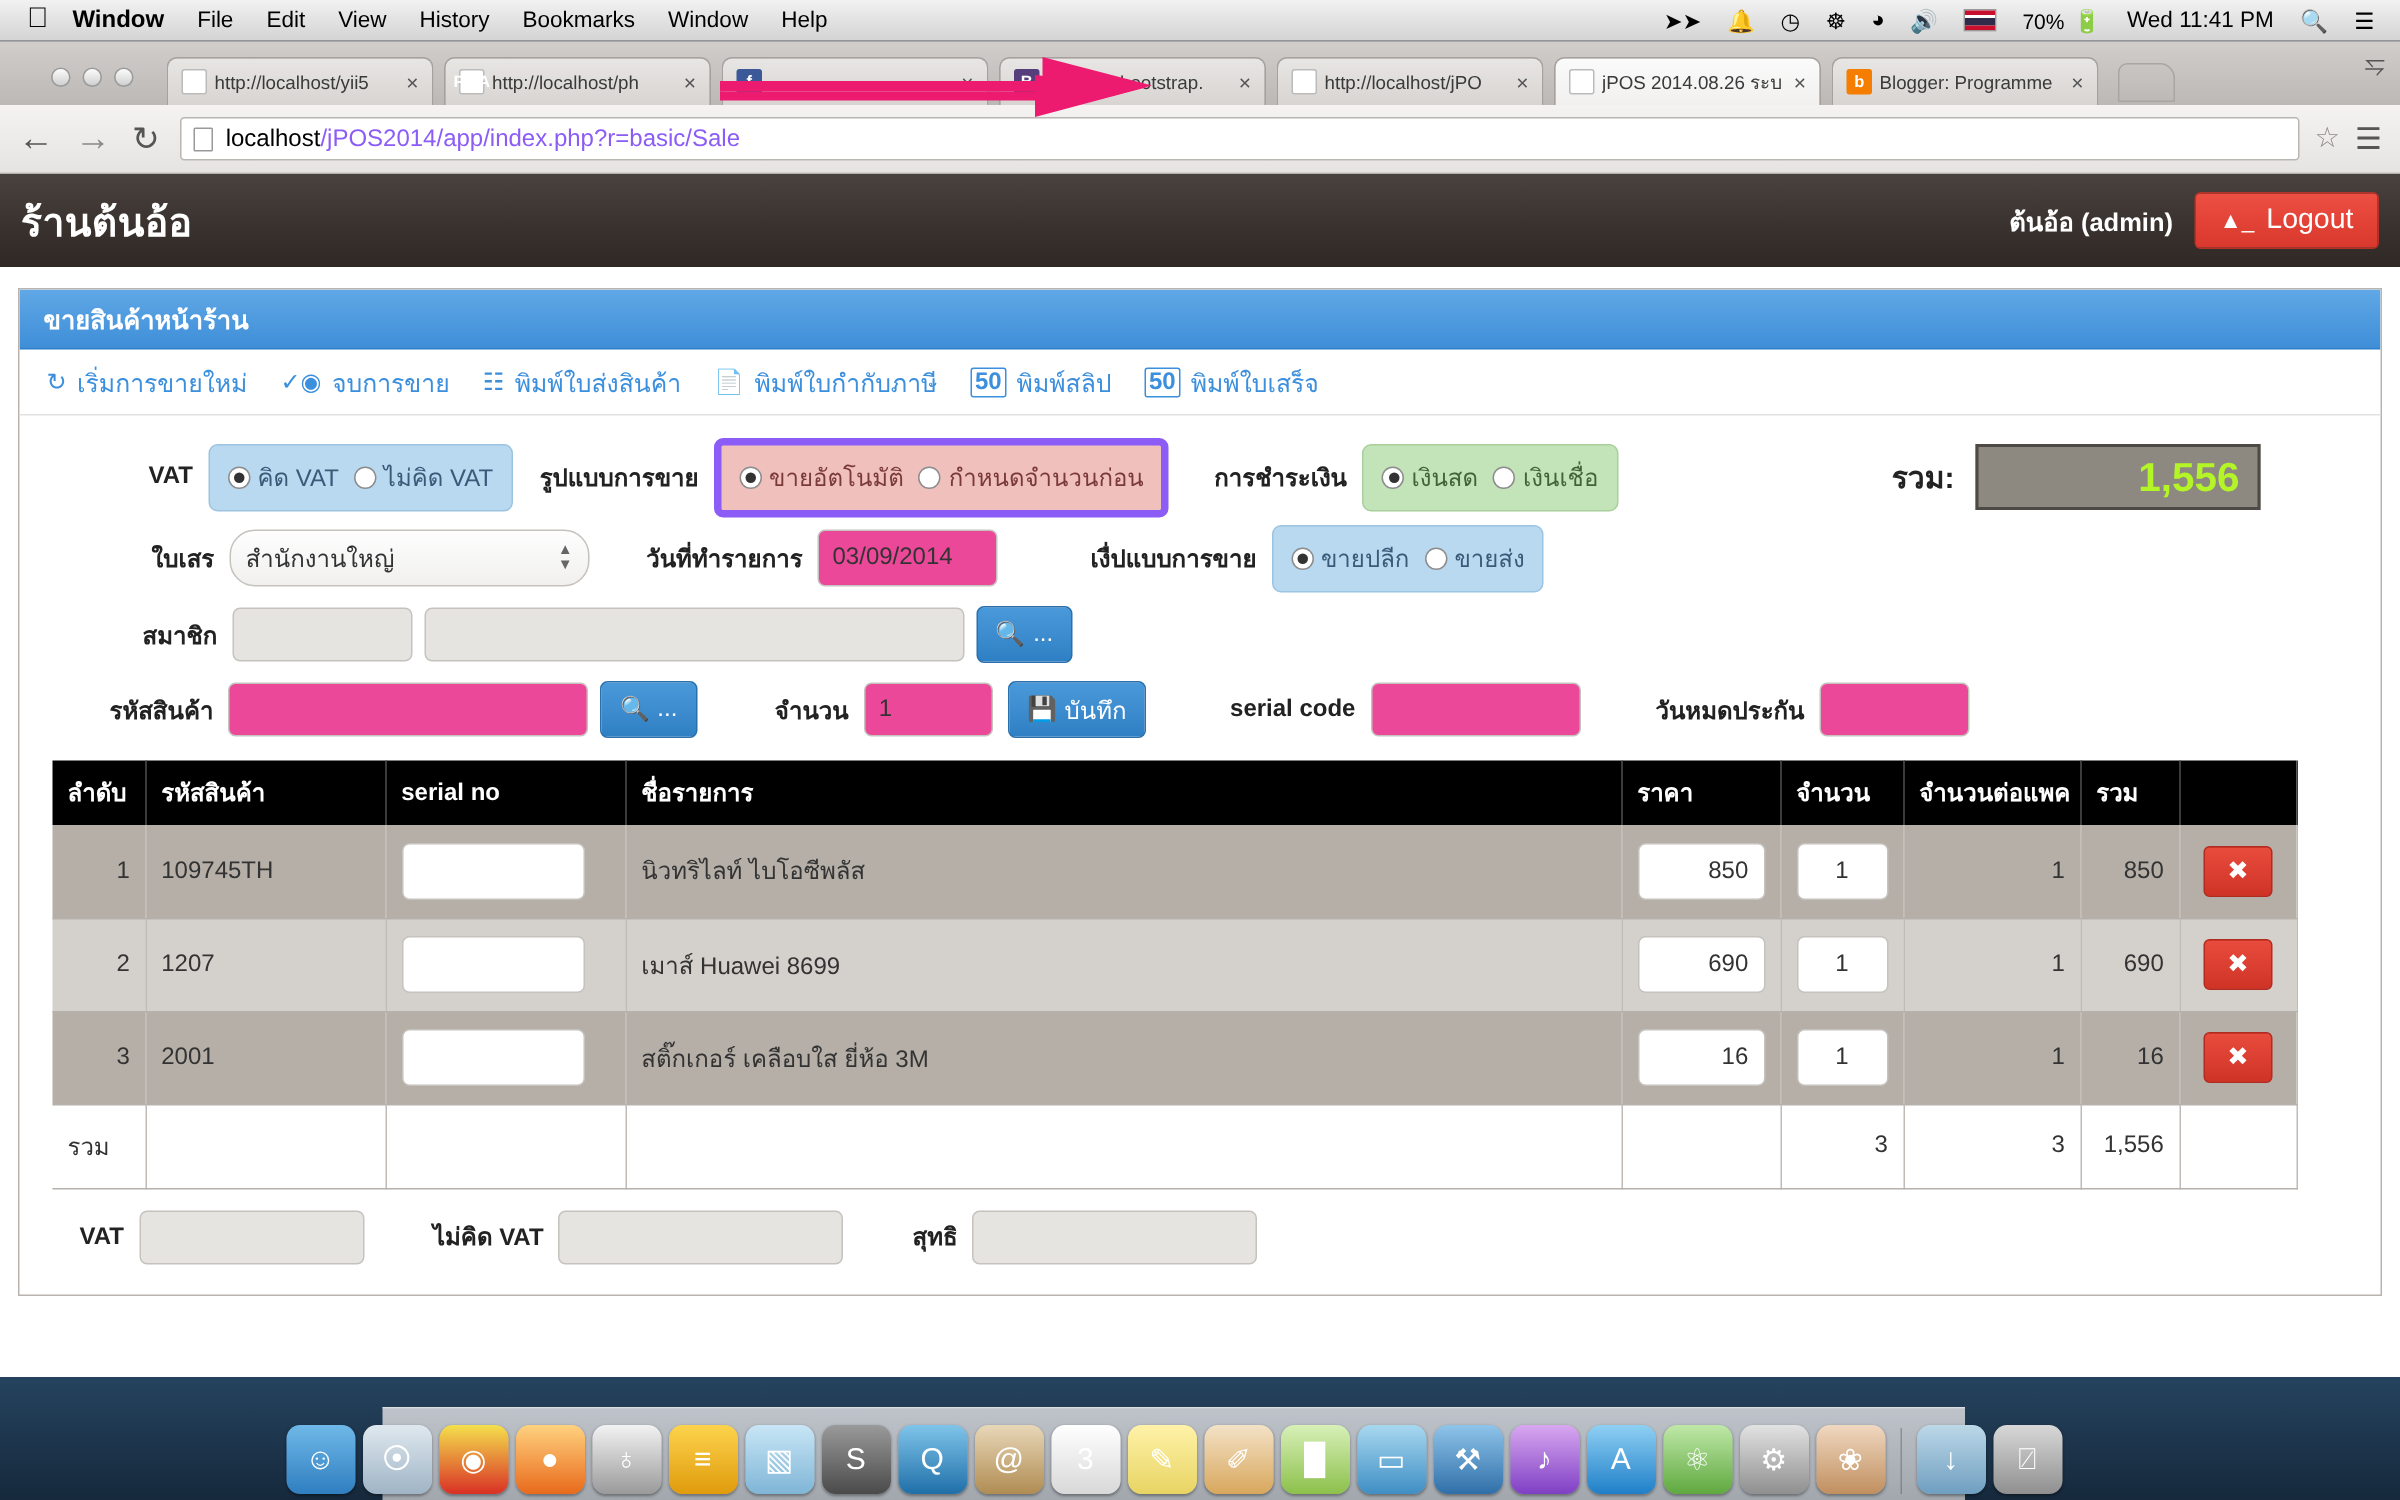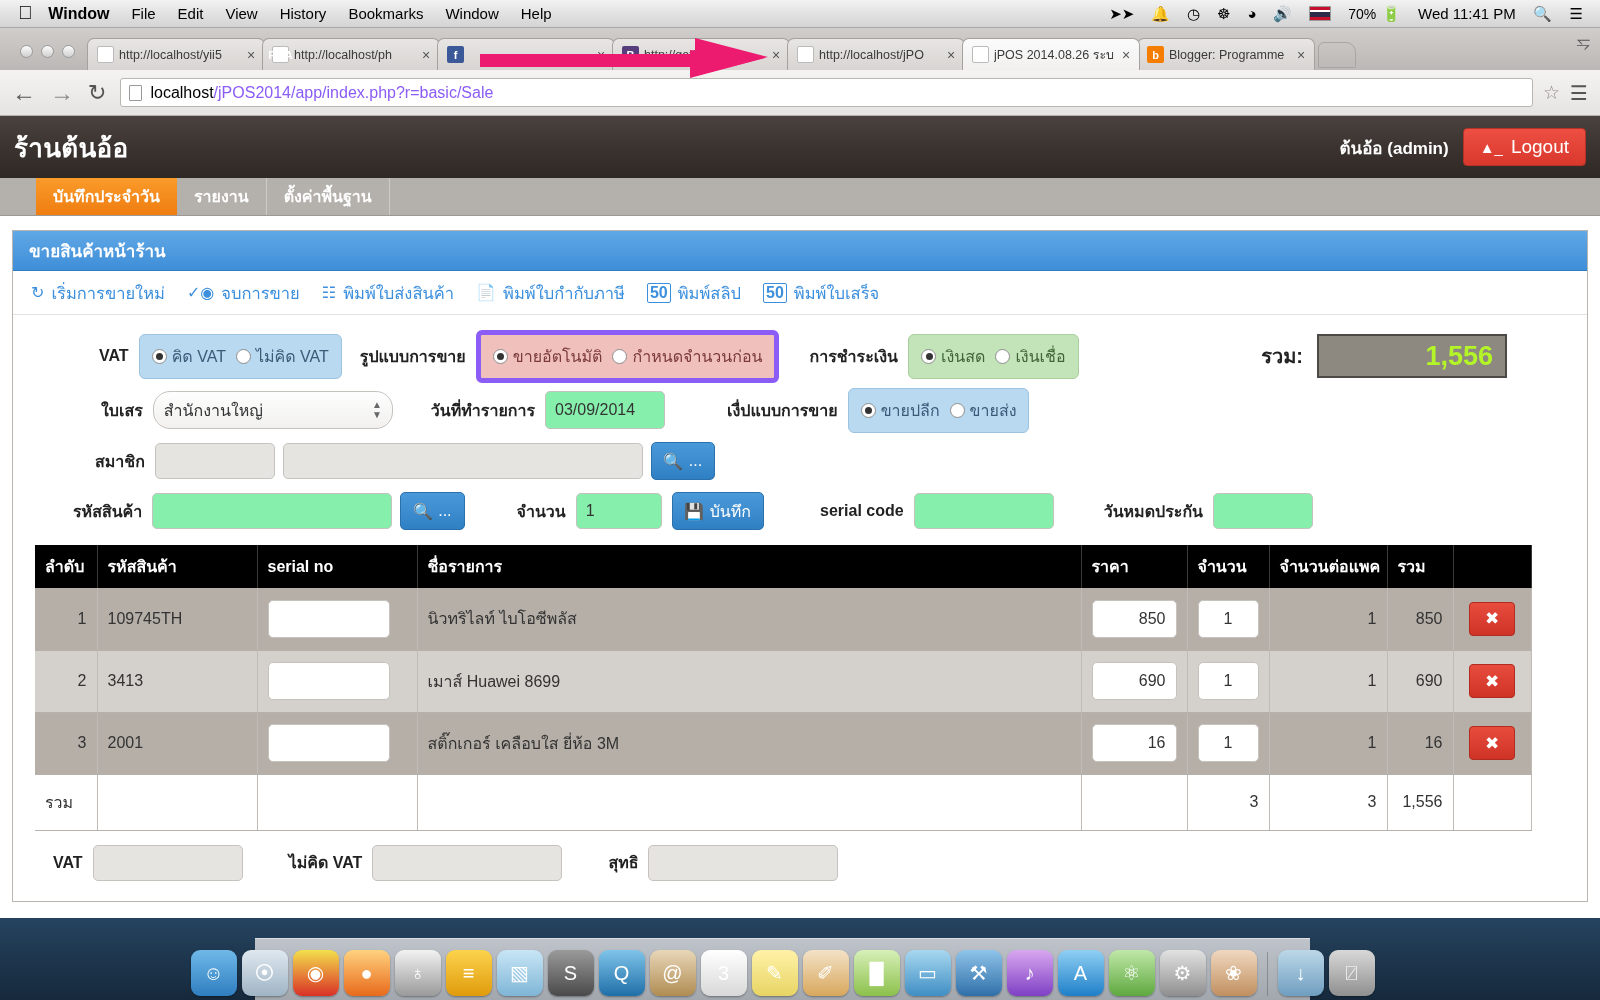--- a/index.html
+++ b/index.html
@@ -35,21 +35,22 @@
 
   
   .chrome-win {
     position: absolute; top: 28px; left: 0; width: 1600px; height: 890px;
     background: #fff; overflow: hidden;
   }
   .tabstrip {
     position: relative; height: 42px;
     background: linear-gradient(to bottom, #d0cdcb 0%, #bcb8b5 100%);
     display: flex; align-items: flex-end;
-    padding-left: 10px;
+    padding-left: 24px;
+    gap: 10px;
   }
   .traffic { display: flex; align-items: center; gap: 8px; padding: 0 12px 12px 10px; }
   .traffic span { width: 13px; height: 13px; border-radius: 50%;
     background: linear-gradient(to bottom,#fcfcfc,#cfcfcf); border: 1px solid #9b9b9b; display: block; }
   .tab {
     position: relative; height: 32px; width: 178px;
     background: linear-gradient(to bottom,#e8e6e4,#d7d4d1);
     border: 1px solid #a6a19d; border-bottom: none;
     border-radius: 7px 7px 0 0;
     display: flex; align-items: center; padding: 0 6px 0 9px;
@@ -136,21 +137,21 @@
   .radio.on::after { content:""; position: absolute; left: 3.5px; top: 3.5px;
     width: 7px; height: 7px; border-radius: 50%; background: #333; }
   .ropt { display: flex; align-items: center; gap: 5px; }
 
   .total-wrap { margin-left: auto; display: flex; align-items: center; gap: 14px; padding-right: 80px; }
   .total-lbl { font-size: 20px; font-weight: bold; color: #222; }
   .total-box { width: 190px; height: 44px; background: #8d8880; border: 2px solid #4d4944;
     display: flex; align-items: center; justify-content: flex-end; padding-right: 12px;
     color: #b4f527; font-size: 27px; font-weight: bold; }
 
-  .inp { background: #86efac; border: 1px solid #c6c2be; border-radius: 5px; height: 36px;
+  .inp { background: #ec4899; border: 1px solid #c6c2be; border-radius: 5px; height: 36px;
     font-size: 16px; color: #333; padding: 0 9px; display: flex; align-items: center;
     font-family: "Liberation Sans", sans-serif; }
   .inp.grey { background: #e6e4e1; }
   .sel { background: linear-gradient(to bottom,#fefefe,#f1f0ef); border: 1px solid #c6c2be;
     border-radius: 17px; height: 38px; font-size: 16px; color: #333;
     padding: 0 10px; display: flex; align-items: center; justify-content: space-between; }
   .sel .caret { font-size: 10px; color: #666; line-height: 1; letter-spacing: 0; margin-left: 10px; }
   .btn-blue { background: linear-gradient(to bottom,#4a9ada,#2f7fc4); border: 1px solid #2a70ac;
     border-radius: 5px; color: #fff; font-size: 16px; height: 38px;
     display: flex; align-items: center; gap: 5px; padding: 0 12px; }
@@ -291,31 +292,20 @@
       <div class="app-header">
         <div class="brand">ร้านต้นอ้อ</div>
         <div class="hdr-spacer"></div>
         <div class="user">ต้นอ้อ (admin)</div>
         <div class="logout-btn">
           <span class="eject">▲_</span>
           <span>Logout</span>
         </div>
       </div>
 
-      <div class="navtabs">
-        <div class="navtab active">
-          <span>บันทึกประจำวัน</span>
-        </div>
-        <div class="navtab">
-          <span>รายงาน</span>
-        </div>
-        <div class="navtab">
-          <span>ตั้งค่าพื้นฐาน</span>
-        </div>
-      </div>
 
       <div class="panel">
         <div class="panel-head">ขายสินค้าหน้าร้าน</div>
 
         <div class="toolbar">
           <div class="tool">
             <span class="ti">↻</span>
             <span>เริ่มการขายใหม่</span>
           </div>
           <div class="tool">
@@ -476,21 +466,21 @@
                   <div class="cell-inp c">1</div>
                 </td>
                 <td class="right">1</td>
                 <td class="right">850</td>
                 <td>
                   <div class="del-btn">✖</div>
                 </td>
               </tr>
               <tr class="even">
                 <td class="right">2</td>
-                <td>3413</td>
+                <td>1207</td>
                 <td>
                   <div class="cell-inp" style="width:122px;"></div>
                 </td>
                 <td>เมาส์ Huawei 8699</td>
                 <td>
                   <div class="cell-inp r">690</div>
                 </td>
                 <td>
                   <div class="cell-inp c">1</div>
                 </td>

